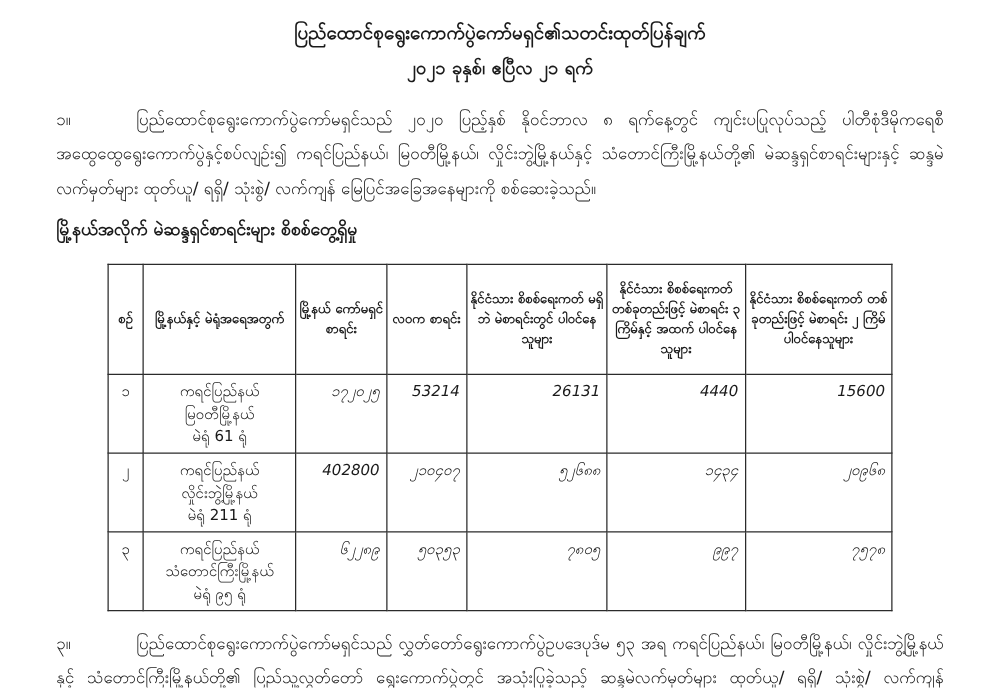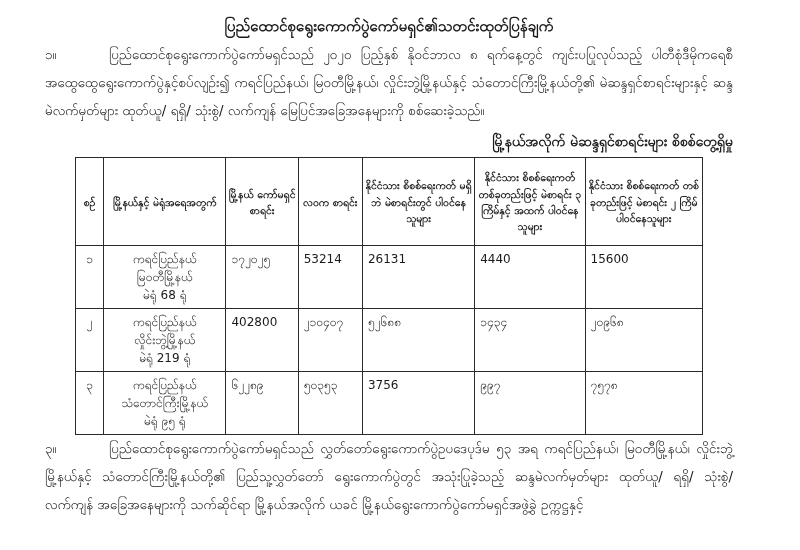--- a/index.html
+++ b/index.html
@@ -4,47 +4,48 @@
 <style>
   * { margin: 0; padding: 0; box-sizing: border-box; }
   html, body { width: 800px; height: 550px; overflow: hidden; }
   body {
     background: #ffffff;
     color: #1a1a1a;
     font-family: "DejaVu Sans", sans-serif;
   }
   .page {
     width: 800px; height: 550px;
-    padding: 12px 67px 0 45px;
+    padding: 12px 45px 0 45px;
     position: relative;
   }
   .doc-title {
     text-align: center;
     font-weight: bold;
     font-size: 15px;
     line-height: 1.95;
     letter-spacing: 0.1px;
   }
   .doc-title .t2 { font-size: 14.5px; }
   .para {
+    margin-top: 13px;
     font-size: 13.5px;
     line-height: 2.05;
     text-align: justify;
   }
   .para .pnum {
     display: inline-block;
     width: 64px;
     vertical-align: top;
   }
   .table-title {
-    text-align: right;
+    text-align: left;
     font-weight: bold;
     font-size: 14px;
     margin-top: 8px;
-    margin-bottom: 4px;
+    margin-bottom: 16px;
   }
   table.data-table {
     border-collapse: collapse;
     margin: 0 auto;
     table-layout: fixed;
     width: 628px;
   }
   table.data-table th, table.data-table td {
     border: 1.5px solid #2b2b2b;
     vertical-align: top;
@@ -59,36 +60,37 @@
     height: 88px;
   }
   table.data-table td {
     font-size: 12px;
     line-height: 1.5;
     padding: 4px 5px;
     height: 48px;
   }
   td.c-serial { text-align: center; }
   td.c-township { text-align: center; font-size: 11.5px; }
-  td.c-num { text-align: left; }
+  td.c-num { text-align: right; font-style: italic; }
   .col-serial   { width: 28px; }
   .col-township { width: 122px; }
   .col-comm     { width: 72px; }
   .col-imm      { width: 64px; }
   .col-nocsc    { width: 112px; }
   .col-csc3     { width: 110px; }
   .col-csc2     { width: 117px; }
 </style>
 </head>
 <body>
 
 <div class="page">
 
   <div class="doc-title">
     <div class="t1">ပြည်ထောင်စုရွေးကောက်ပွဲကော်မရှင်၏သတင်းထုတ်ပြန်ချက်</div>
+    <div class="t2">၂၀၂၁ ခုနှစ်၊ ဧပြီလ ၂၁ ရက်</div>
   </div>
 
   <div class="para">
     <span class="pnum">၁။</span><span class="ptext">ပြည်ထောင်စုရွေးကောက်ပွဲကော်မရှင်သည် ၂၀၂၀ ပြည့်နှစ် နိုဝင်ဘာလ ၈ ရက်နေ့တွင် ကျင်းပပြုလုပ်သည့် ပါတီစုံဒီမိုကရေစီအထွေထွေရွေးကောက်ပွဲနှင့်စပ်လျဉ်း၍ ကရင်ပြည်နယ်၊ မြဝတီမြို့နယ်၊ လှိုင်းဘွဲ့မြို့နယ်နှင့် သံတောင်ကြီးမြို့နယ်တို့၏ မဲဆန္ဒရှင်စာရင်းများနှင့် ဆန္ဒမဲလက်မှတ်များ ထုတ်ယူ/ ရရှိ/ သုံးစွဲ/ လက်ကျန် မြေပြင်အခြေအနေများကို စစ်ဆေးခဲ့သည်။</span>
   </div>
 
 
   <div class="table-title">မြို့နယ်အလိုက် မဲဆန္ဒရှင်စာရင်းများ စိစစ်တွေ့ရှိမှု</div>
 
   <table class="data-table">
@@ -111,51 +113,51 @@
         <th>နိုင်ငံသား စိစစ်ရေးကတ် တစ်ခုတည်းဖြင့် မဲစာရင်း ၃ ကြိမ်နှင့် အထက် ပါဝင်နေသူများ</th>
         <th>နိုင်ငံသား စိစစ်ရေးကတ် တစ်ခုတည်းဖြင့် မဲစာရင်း ၂ ကြိမ် ပါဝင်နေသူများ</th>
       </tr>
     </thead>
     <tbody>
       <tr>
         <td class="c-serial">၁</td>
         <td class="c-township">
           <div>ကရင်ပြည်နယ်</div>
           <div>မြဝတီမြို့နယ်</div>
-          <div>မဲရုံ 68 ရုံ</div>
+          <div>မဲရုံ 61 ရုံ</div>
         </td>
         <td class="c-num">၁၇၂၀၂၅</td>
         <td class="c-num">53214</td>
         <td class="c-num">26131</td>
         <td class="c-num">4440</td>
         <td class="c-num">15600</td>
       </tr>
       <tr>
         <td class="c-serial">၂</td>
         <td class="c-township">
           <div>ကရင်ပြည်နယ်</div>
           <div>လှိုင်းဘွဲ့မြို့နယ်</div>
-          <div>မဲရုံ 219 ရုံ</div>
+          <div>မဲရုံ 211 ရုံ</div>
         </td>
         <td class="c-num">402800</td>
         <td class="c-num">၂၁၀၄၀၇</td>
         <td class="c-num">၅၂၆၈၈</td>
         <td class="c-num">၁၄၃၄</td>
         <td class="c-num">၂၀၉၆၈</td>
       </tr>
       <tr>
         <td class="c-serial">၃</td>
         <td class="c-township">
           <div>ကရင်ပြည်နယ်</div>
           <div>သံတောင်ကြီးမြို့နယ်</div>
           <div>မဲရုံ ၉၅ ရုံ</div>
         </td>
         <td class="c-num">၆၂၂၈၉</td>
         <td class="c-num">၅၀၃၅၃</td>
-        <td class="c-num">3756</td>
+        <td class="c-num">၇၈၀၅</td>
         <td class="c-num">၉၉၇</td>
         <td class="c-num">၇၅၇၈</td>
       </tr>
     </tbody>
   </table>
 
   <div class="para">
     <span class="pnum">၃။</span><span class="ptext">ပြည်ထောင်စုရွေးကောက်ပွဲကော်မရှင်သည် လွှတ်တော်ရွေးကောက်ပွဲဥပဒေပုဒ်မ ၅၃ အရ ကရင်ပြည်နယ်၊ မြဝတီမြို့နယ်၊ လှိုင်းဘွဲ့မြို့နယ်နှင့် သံတောင်ကြီးမြို့နယ်တို့၏ ပြည်သူ့လွှတ်တော် ရွေးကောက်ပွဲတွင် အသုံးပြုခဲ့သည့် ဆန္ဒမဲလက်မှတ်များ ထုတ်ယူ/ ရရှိ/ သုံးစွဲ/ လက်ကျန် အခြေအနေများကို သက်ဆိုင်ရာ မြို့နယ်အလိုက် ယခင် မြို့နယ်ရွေးကောက်ပွဲကော်မရှင်အဖွဲ့ခွဲ ဥက္ကဋ္ဌနှင့်</span>
   </div>
 

